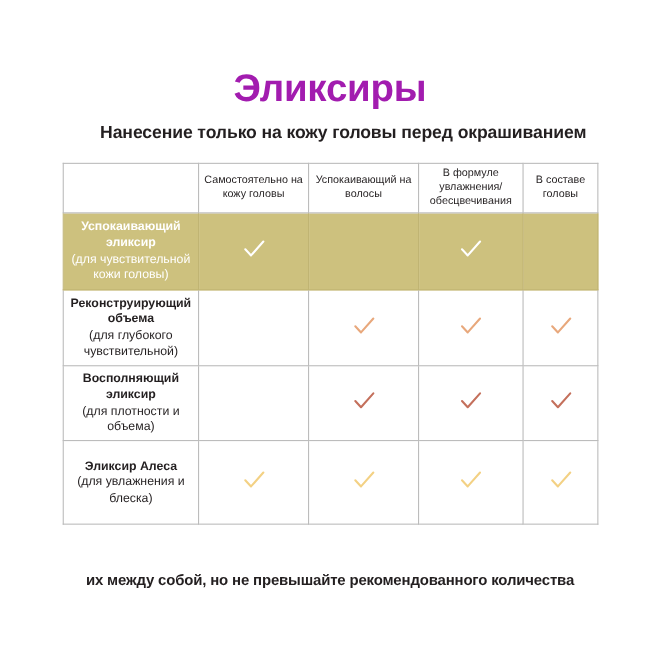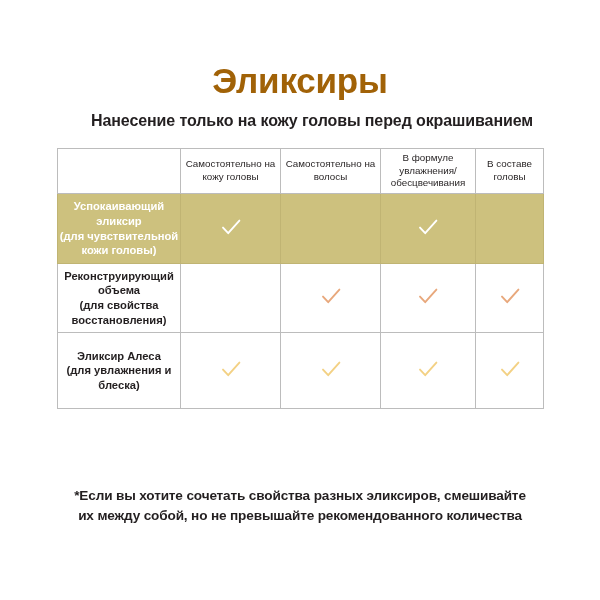--- a/index.html
+++ b/index.html
@@ -24,21 +24,21 @@
 
   .title {
     position: absolute;
     top: 63px;
     left: 0;
     width: 600px;
     text-align: center;
     font-size: 35px;
     font-weight: 700;
     letter-spacing: -0.2px;
-    color: #a16207;
+    color: #a21caf;
     line-height: 1.05;
   }
 
   .subtitle {
     position: absolute;
     top: 112px;
     left: 12px;
     width: 600px;
     text-align: center;
     font-size: 16px;
@@ -83,21 +83,21 @@
 
   .rowname {
     font-size: 11.2px;
     font-weight: 700;
     line-height: 1.3;
     padding: 4px 6px;
     box-sizing: border-box;
     color: #231f20;
   }
   .rowname .sub {
-    font-weight: 700;
+    font-weight: 400;
   }
 
   tbody tr.r1 { height: 70px; }
   tbody tr.r2 { height: 69px; }
   tbody tr.r3 { height: 68px; }
   tbody tr.r4 { height: 76px; }
 
   
   tr.highlight td {
     background: #cdc17e;
@@ -124,21 +124,21 @@
     top: 486px;
     left: 0;
     width: 600px;
     text-align: center;
     font-size: 13.6px;
     font-weight: 700;
     line-height: 1.45;
     color: #231f20;
     letter-spacing: -0.15px;
   }
-  .footnote .l2 { display: block; }
+  .footnote .l2 { display: block; margin-top: 32px; }
 </style>
 </head>
 <body>
 
 <div class="page">
 
   <div class="title">Эликсиры</div>
 
   <div class="subtitle">Нанесение только на кожу головы перед окрашиванием</div>
 
@@ -147,48 +147,61 @@
       <col class="col-name">
       <col class="col-c1">
       <col class="col-c2">
       <col class="col-c3">
       <col class="col-c4">
     </colgroup>
     <thead>
       <tr>
         <th class="hdr hdr-blank"></th>
         <th class="hdr">Самостоятельно на кожу головы</th>
-        <th class="hdr">Самостоятельно на волосы</th>
+        <th class="hdr">Успокаивающий на волосы</th>
         <th class="hdr">В формуле увлажнения/ обесцвечивания</th>
         <th class="hdr">В составе головы</th>
       </tr>
     </thead>
     <tbody id="matrix-body">
         <tr class="r1 highlight">
           <td class="rowname"><span>Успокаивающий эликсир</span><br><span class="sub">(для чувствительной кожи головы)</span></td>
           <td><span class="check"><svg viewBox="0 0 26 26" xmlns="http://www.w3.org/2000/svg">
                 <path d="M5 13.6 L10.2 19.2 L21.4 6.6" fill="none" stroke="#ffffff" stroke-width="1.9" stroke-linecap="round" stroke-linejoin="round"></path>
               </svg></span></td>
           <td class="cell-empty"></td>
           <td><span class="check"><svg viewBox="0 0 26 26" xmlns="http://www.w3.org/2000/svg">
                 <path d="M5 13.6 L10.2 19.2 L21.4 6.6" fill="none" stroke="#ffffff" stroke-width="1.9" stroke-linecap="round" stroke-linejoin="round"></path>
               </svg></span></td>
           <td class="cell-empty"></td>
         </tr>
         <tr class="r2">
-          <td class="rowname"><span>Реконструирующий объема</span><br><span class="sub">(для свойства восстановления)</span></td>
+          <td class="rowname"><span>Реконструирующий объема</span><br><span class="sub">(для глубокого чувствительной)</span></td>
           <td class="cell-empty"></td>
           <td><span class="check"><svg viewBox="0 0 26 26" xmlns="http://www.w3.org/2000/svg">
                 <path d="M5 13.6 L10.2 19.2 L21.4 6.6" fill="none" stroke="#e8a87c" stroke-width="1.9" stroke-linecap="round" stroke-linejoin="round"></path>
               </svg></span></td>
           <td><span class="check"><svg viewBox="0 0 26 26" xmlns="http://www.w3.org/2000/svg">
                 <path d="M5 13.6 L10.2 19.2 L21.4 6.6" fill="none" stroke="#e8a87c" stroke-width="1.9" stroke-linecap="round" stroke-linejoin="round"></path>
               </svg></span></td>
           <td><span class="check"><svg viewBox="0 0 26 26" xmlns="http://www.w3.org/2000/svg">
                 <path d="M5 13.6 L10.2 19.2 L21.4 6.6" fill="none" stroke="#e8a87c" stroke-width="1.9" stroke-linecap="round" stroke-linejoin="round"></path>
+              </svg></span></td>
+        </tr>
+        <tr class="r3">
+          <td class="rowname"><span>Восполняющий эликсир</span><br><span class="sub">(для плотности и объема)</span></td>
+          <td class="cell-empty"></td>
+          <td><span class="check"><svg viewBox="0 0 26 26" xmlns="http://www.w3.org/2000/svg">
+                <path d="M5 13.6 L10.2 19.2 L21.4 6.6" fill="none" stroke="#c4705c" stroke-width="1.9" stroke-linecap="round" stroke-linejoin="round"></path>
+              </svg></span></td>
+          <td><span class="check"><svg viewBox="0 0 26 26" xmlns="http://www.w3.org/2000/svg">
+                <path d="M5 13.6 L10.2 19.2 L21.4 6.6" fill="none" stroke="#c4705c" stroke-width="1.9" stroke-linecap="round" stroke-linejoin="round"></path>
+              </svg></span></td>
+          <td><span class="check"><svg viewBox="0 0 26 26" xmlns="http://www.w3.org/2000/svg">
+                <path d="M5 13.6 L10.2 19.2 L21.4 6.6" fill="none" stroke="#c4705c" stroke-width="1.9" stroke-linecap="round" stroke-linejoin="round"></path>
               </svg></span></td>
         </tr>
         <tr class="r4">
           <td class="rowname"><span>Эликсир Алеса</span><br><span class="sub">(для увлажнения и блеска)</span></td>
           <td><span class="check"><svg viewBox="0 0 26 26" xmlns="http://www.w3.org/2000/svg">
                 <path d="M5 13.6 L10.2 19.2 L21.4 6.6" fill="none" stroke="#f3d184" stroke-width="1.9" stroke-linecap="round" stroke-linejoin="round"></path>
               </svg></span></td>
           <td><span class="check"><svg viewBox="0 0 26 26" xmlns="http://www.w3.org/2000/svg">
                 <path d="M5 13.6 L10.2 19.2 L21.4 6.6" fill="none" stroke="#f3d184" stroke-width="1.9" stroke-linecap="round" stroke-linejoin="round"></path>
               </svg></span></td>
@@ -196,17 +209,16 @@
                 <path d="M5 13.6 L10.2 19.2 L21.4 6.6" fill="none" stroke="#f3d184" stroke-width="1.9" stroke-linecap="round" stroke-linejoin="round"></path>
               </svg></span></td>
           <td><span class="check"><svg viewBox="0 0 26 26" xmlns="http://www.w3.org/2000/svg">
                 <path d="M5 13.6 L10.2 19.2 L21.4 6.6" fill="none" stroke="#f3d184" stroke-width="1.9" stroke-linecap="round" stroke-linejoin="round"></path>
               </svg></span></td>
         </tr>
       </tbody>
   </table>
 
   <div class="footnote">
-    <span class="l1">*Если вы хотите сочетать свойства разных эликсиров, смешивайте</span>
     <span class="l2">их между собой, но не превышайте рекомендованного количества</span>
   </div>
 
 </div>
 
 </body></html>

